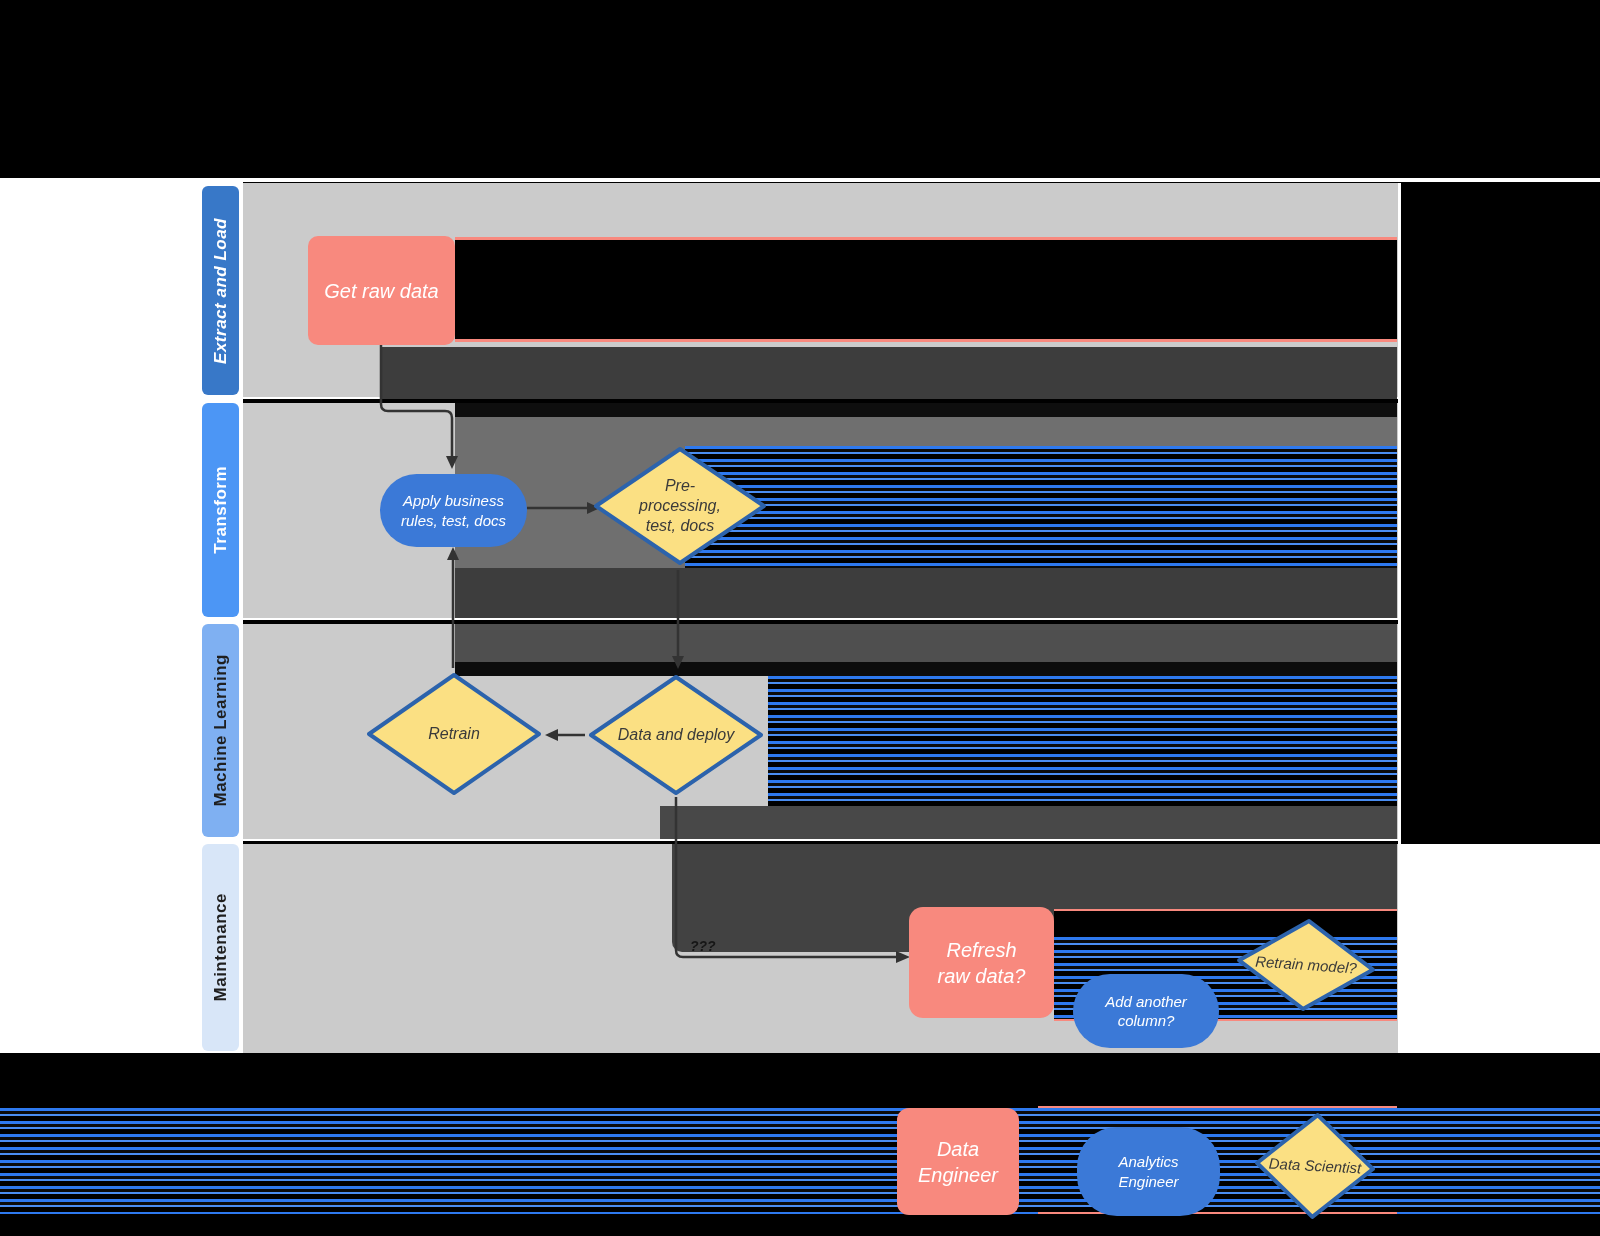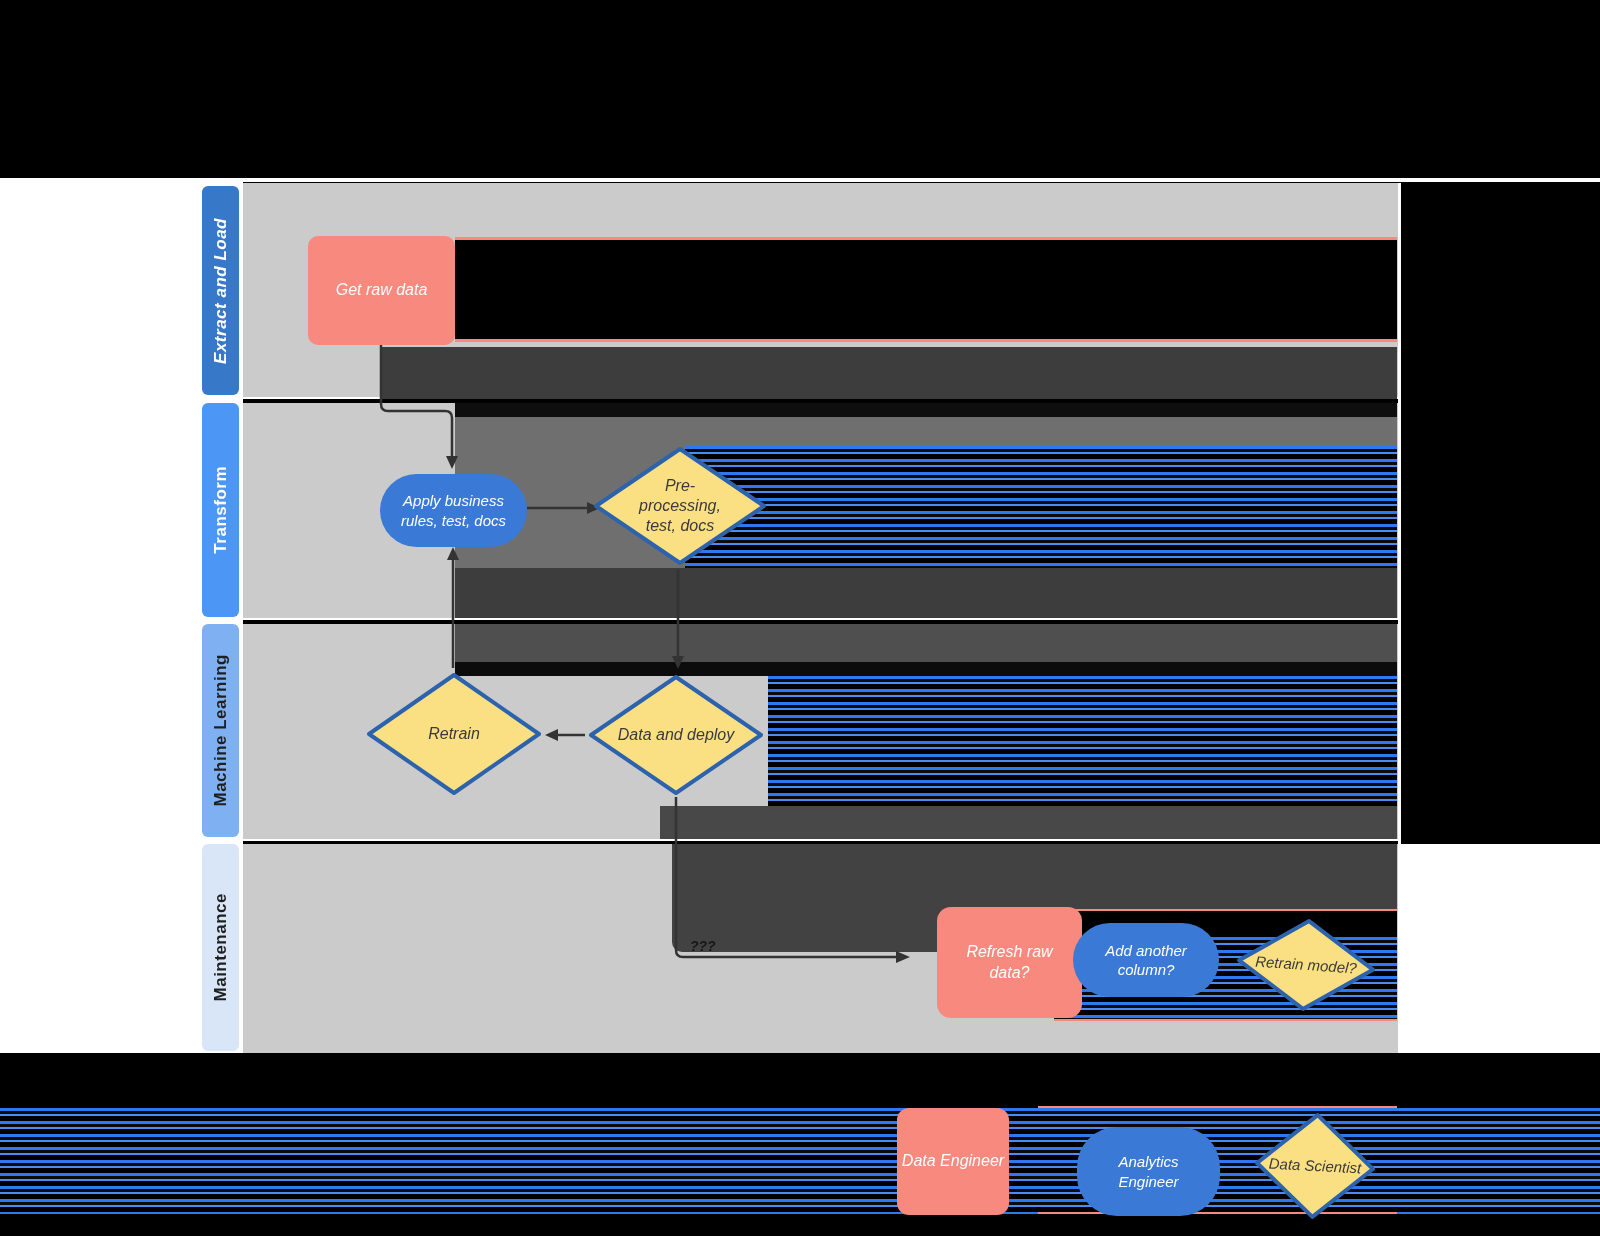--- a/index.html
+++ b/index.html
@@ -62,28 +62,28 @@
   .legend-line-bot{left:1038px;top:1212px;width:359px;height:2px;background:#f8897e;z-index:2;}
 
   
   svg.connectors{left:0;top:0;z-index:3;}
   .conn{stroke:#333;stroke-width:2.5;fill:none;}
   .head{fill:#333;stroke:none;}
   .conn-label{z-index:4;color:#161616;font-weight:bold;font-style:italic;font-size:14px;}
 
   
   .node{z-index:4;display:flex;align-items:center;justify-content:center;
-        text-align:center;font-style:italic;font-size:16px;line-height:1.3;}
+        text-align:center;font-style:italic;font-size:20px;line-height:1.3;}
   .salmon{background:#F8897E;color:#fff;}
   .bluepill{background:#3B79D7;color:#fff;border-radius:40px;}
   .n-get{left:308px;top:236px;width:147px;height:109px;border-radius:10px;}
   .n-apply{left:380px;top:474px;width:147px;height:73px;font-size:15px;padding:0 14px;box-sizing:border-box;}
-  .n-refresh{left:909px;top:907px;width:145px;height:111px;border-radius:14px;margin-left:28px;}
-  .n-add{left:1073px;top:923px;width:146px;height:74px;font-size:15px;}
-  .n-dataeng{left:897px;top:1108px;width:112px;height:107px;border-radius:12px;}
+  .n-refresh{left:909px;top:907px;width:145px;height:111px;border-radius:14px;}
+  .n-add{left:1073px;top:974px;width:146px;height:74px;font-size:15px;}
+  .n-dataeng{left:897px;top:1108px;width:122px;height:107px;border-radius:12px;}
   .n-analytics{left:1077px;top:1127px;width:143px;height:89px;font-size:15px;}
 
   .diamond{z-index:4;}
   .diamond svg{display:block;}
   .diamond .dshape{fill:#FBE083;stroke:#2C63AC;stroke-width:4;stroke-linejoin:round;}
   .dlabel{position:absolute;inset:0;display:flex;align-items:center;justify-content:center;
           text-align:center;font-style:italic;color:#3a3a3a;font-size:16px;line-height:1.25;}
   .d-pre{left:592px;top:445px;width:176px;height:122px;}
   .d-eval{left:365px;top:671px;width:178px;height:126px;}
   .d-train{left:587px;top:673px;width:178px;height:124px;}

